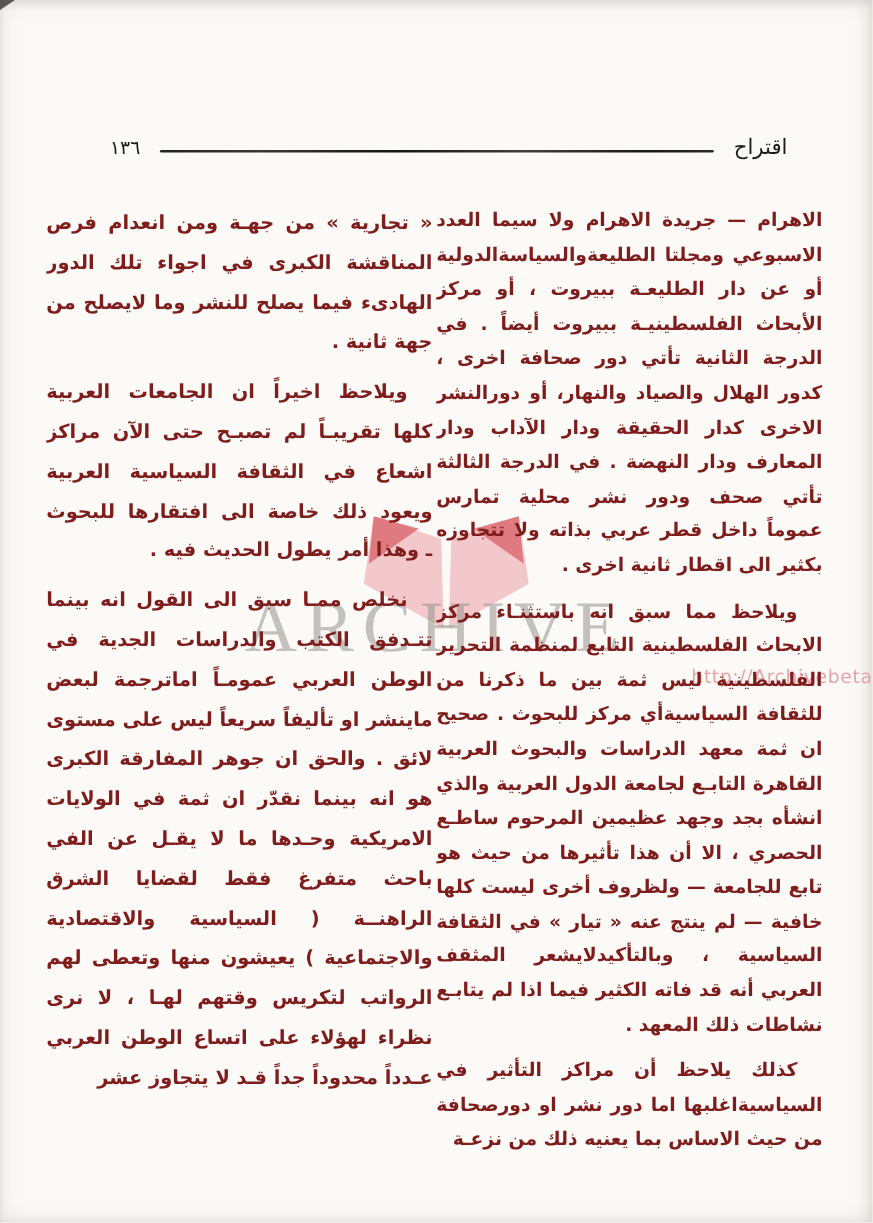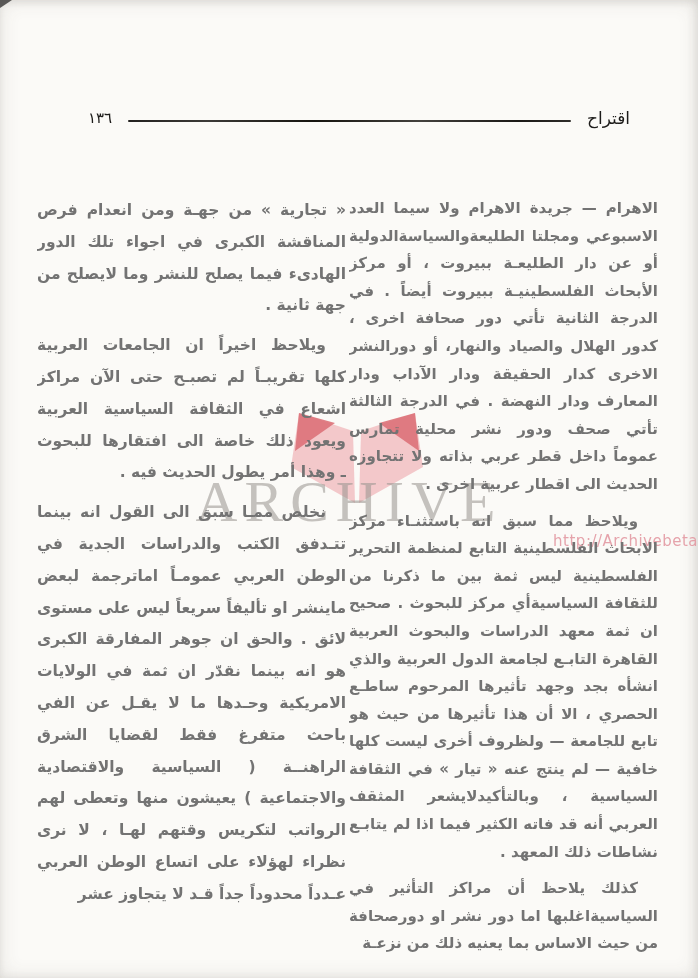--- a/index.html
+++ b/index.html
@@ -38,21 +38,21 @@
     font-family:"Liberation Serif", serif; font-size:58px; line-height:1;
     color:#98948f; opacity:.55; letter-spacing:7px; font-weight:400;
   }
   .wm-url {
     position:absolute; top:127px; left:0; right:0; text-align:right;
     font-size:15px; color:#e2949e; opacity:.85; letter-spacing:.5px;
   }
   
   .col {
     position:absolute; top:163px; width:309px; z-index:2;
-    direction:rtl; color:#737373; font-weight:bold;margin-top:32px;
+    direction:rtl; color:#7f1d1d; font-weight:bold;
   }
   .col-right { right:40px; font-size:15px;  line-height:27.6px; }
   .col-left  { left:37px;  font-size:15.5px; line-height:31.8px; }
   .para { margin:0 0 9px 0; }
   .col-left .para { margin-bottom:8px; }
   .line {
     text-align:justify; text-align-last:justify;
     overflow:hidden;
   }
   .col-right .line { height:27.6px; }
@@ -93,30 +93,30 @@
         <div class="line first">الاهرام — جريدة الاهرام ولا سيما العدد</div>
         <div class="line">الاسبوعي ومجلتا الطليعةوالسياسةالدولية —</div>
         <div class="line">أو عن دار الطليعـة ببيروت ، أو مركز</div>
         <div class="line">الأبحاث الفلسطينيـة ببيروت أيضاً . في</div>
         <div class="line">الدرجة الثانية تأتي دور صحافة اخرى ،</div>
         <div class="line">كدور الهلال والصياد والنهار، أو دورالنشر</div>
         <div class="line">الاخرى كدار الحقيقة ودار الآداب ودار</div>
         <div class="line">المعارف ودار النهضة . في الدرجة الثالثة</div>
         <div class="line">تأتي صحف ودور نشر محلية تمارس تأثيرها</div>
         <div class="line">عموماً داخل قطر عربي بذاته ولا تتجاوزه</div>
-        <div class="line last">الحديث الى اقطار عربية اخرى .</div>
+        <div class="line last">بكثير الى اقطار ثانية اخرى .</div>
       </div>
       <div class="para indent">
         <div class="line first">ويلاحظ مما سبق انه باستثنـاء مركز</div>
         <div class="line">الابحاث الفلسطينية التابع لمنظمة التحرير</div>
         <div class="line">الفلسطينية ليس ثمة بين ما ذكرنا من مراكز</div>
         <div class="line">للثقافة السياسيةأي مركز للبحوث . صحيح</div>
         <div class="line">ان ثمة معهد الدراسات والبحوث العربية في</div>
         <div class="line">القاهرة التابـع لجامعة الدول العربية والذي</div>
-        <div class="line">انشأه بجد وجهد تأثيرها المرحوم ساطـع</div>
+        <div class="line">انشأه بجد وجهد عظيمين المرحوم ساطـع</div>
         <div class="line">الحصري ، الا أن هذا تأثيرها من حيث هو</div>
         <div class="line">تابع للجامعة — ولظروف أخرى ليست كلها</div>
         <div class="line">خافية — لم ينتج عنه « تيار » في الثقافة</div>
         <div class="line">السياسية ، وبالتأكيدلايشعر المثقف السياسي</div>
         <div class="line">العربي أنه قد فاته الكثير فيما اذا لم يتابـع</div>
         <div class="line last">نشاطات ذلك المعهد .</div>
       </div>
       <div class="para indent">
         <div class="line first">كذلك يلاحظ أن مراكز التأثير في الثقافة</div>
         <div class="line">السياسيةاغلبها اما دور نشر او دورصحافة</div>

